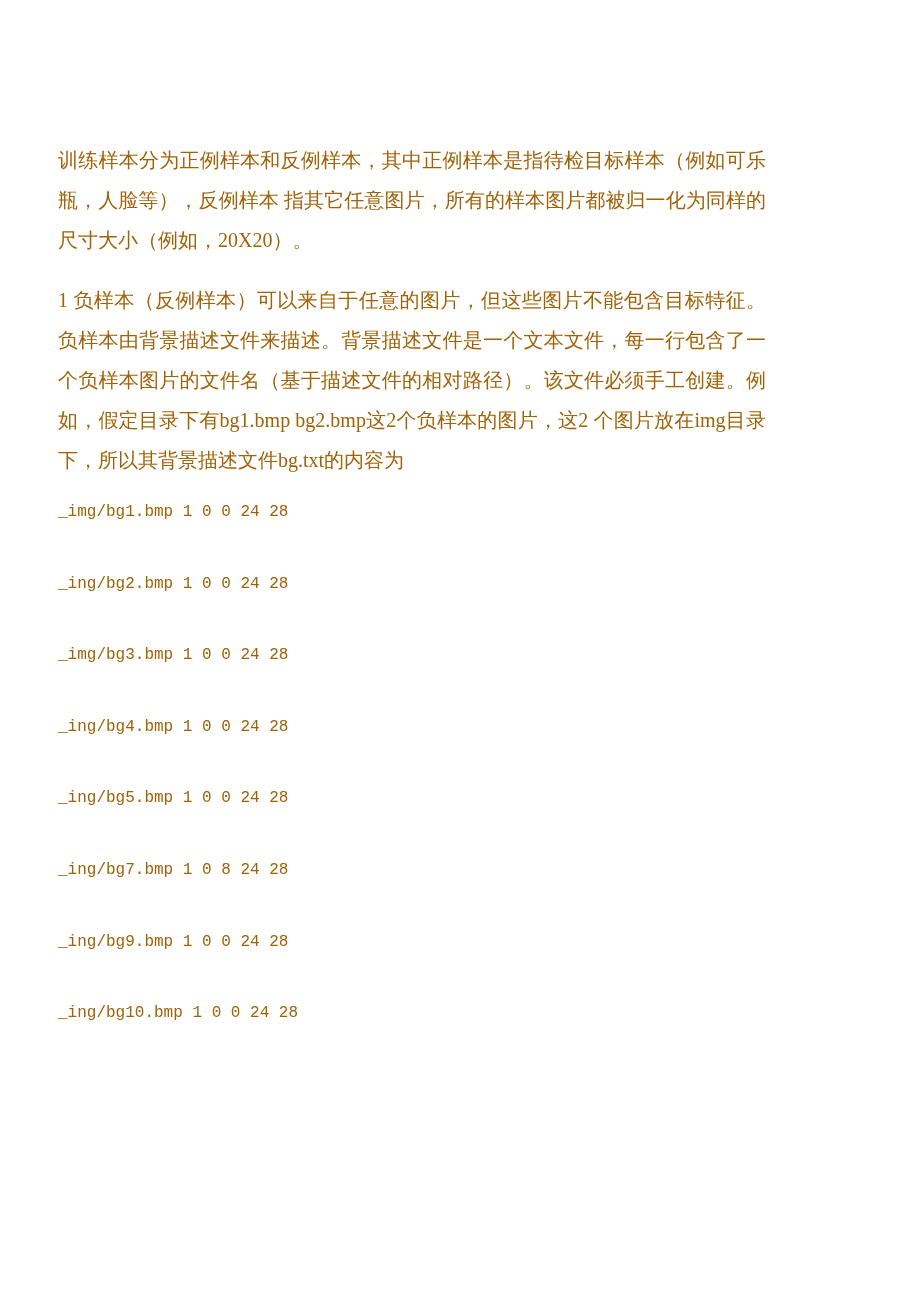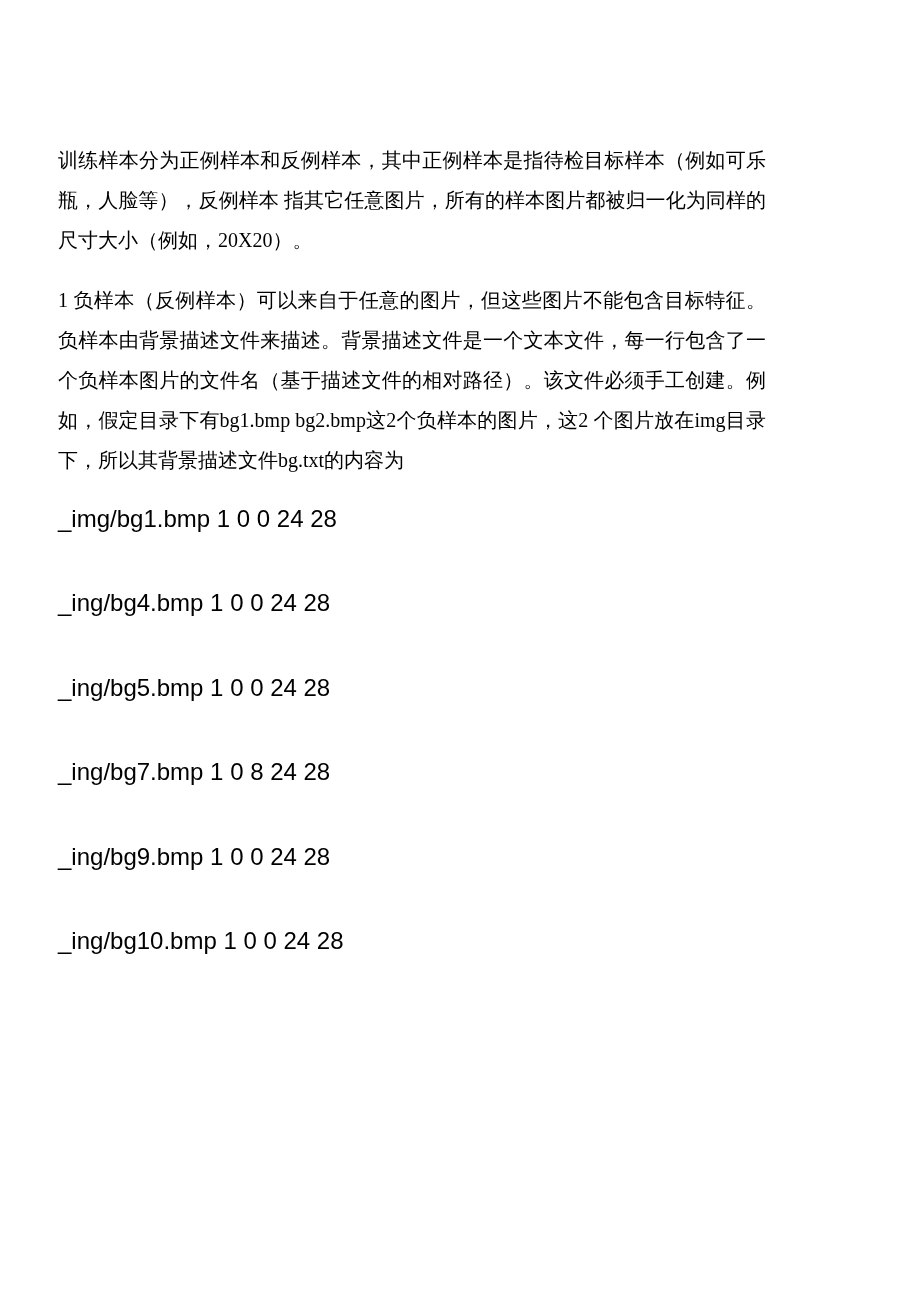--- a/index.html
+++ b/index.html
@@ -6,44 +6,46 @@
     margin: 0;
     padding: 0;
     background: #ffffff;
     font-family: "SimSun", "Songti SC", serif;
   }
   .page {
     width: 824px;
     min-height: 1302px;
     padding: 140px 58px 60px 58px;
     box-sizing: border-box;
-    color: #000000;
+    color: #a16207;
   }
   .para {
     font-size: 20px;
     line-height: 2.0;
     margin: 0 0 20px 0;
     text-align: justify;
   }
   .code-line {
-    font-size: 24px;
+    font-size: 16px;
     line-height: 1.6;
     margin: 0 0 46px 0;
-    font-family: Liberation Sans, sans-serif;
+    font-family: Liberation Mono, monospace;
   }
   .code-line:last-child {
     margin-bottom: 8px;
   }
 </style>
 </head>
 <body>
 
 <div class="page">
   <p class="para">训练样本分为正例样本和反例样本，其中正例样本是指待检目标样本（例如可乐瓶，人脸等），反例样本 指其它任意图片，所有的样本图片都被归一化为同样的尺寸大小（例如，20X20）。</p>
   <p class="para">1 负样本（反例样本）可以来自于任意的图片，但这些图片不能包含目标特征。负样本由背景描述文件来描述。背景描述文件是一个文本文件，每一行包含了一个负样本图片的文件名（基于描述文件的相对路径）。该文件必须手工创建。例如，假定目录下有bg1.bmp bg2.bmp这2个负样本的图片，这2 个图片放在img目录下，所以其背景描述文件bg.txt的内容为</p>
 
   <div class="code-line">_img/bg1.bmp 1 0 0 24 28</div>
+  <div class="code-line">_ing/bg2.bmp 1 0 0 24 28</div>
+  <div class="code-line">_img/bg3.bmp 1 0 0 24 28</div>
   <div class="code-line">_ing/bg4.bmp 1 0 0 24 28</div>
   <div class="code-line">_ing/bg5.bmp 1 0 0 24 28</div>
   <div class="code-line">_ing/bg7.bmp 1 0 8 24 28</div>
   <div class="code-line">_ing/bg9.bmp 1 0 0 24 28</div>
   <div class="code-line">_ing/bg10.bmp 1 0 0 24 28</div>
 </div>
 
 </body></html>

